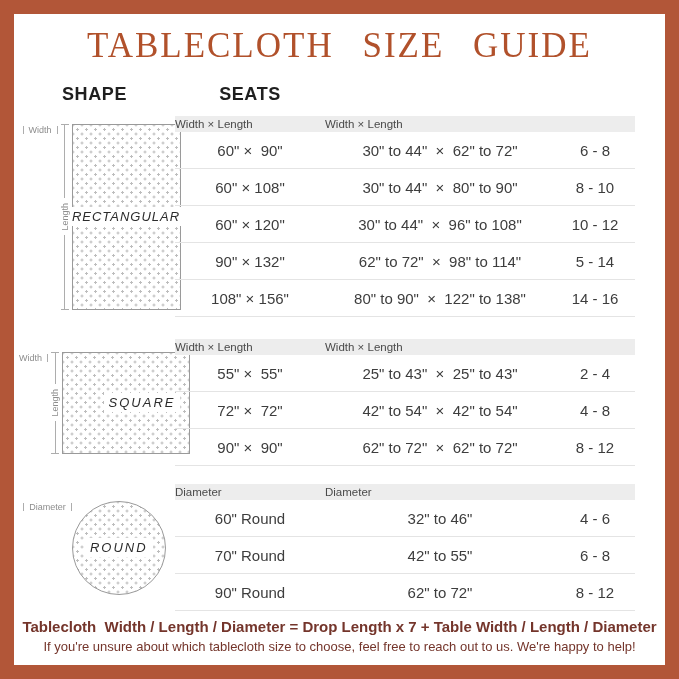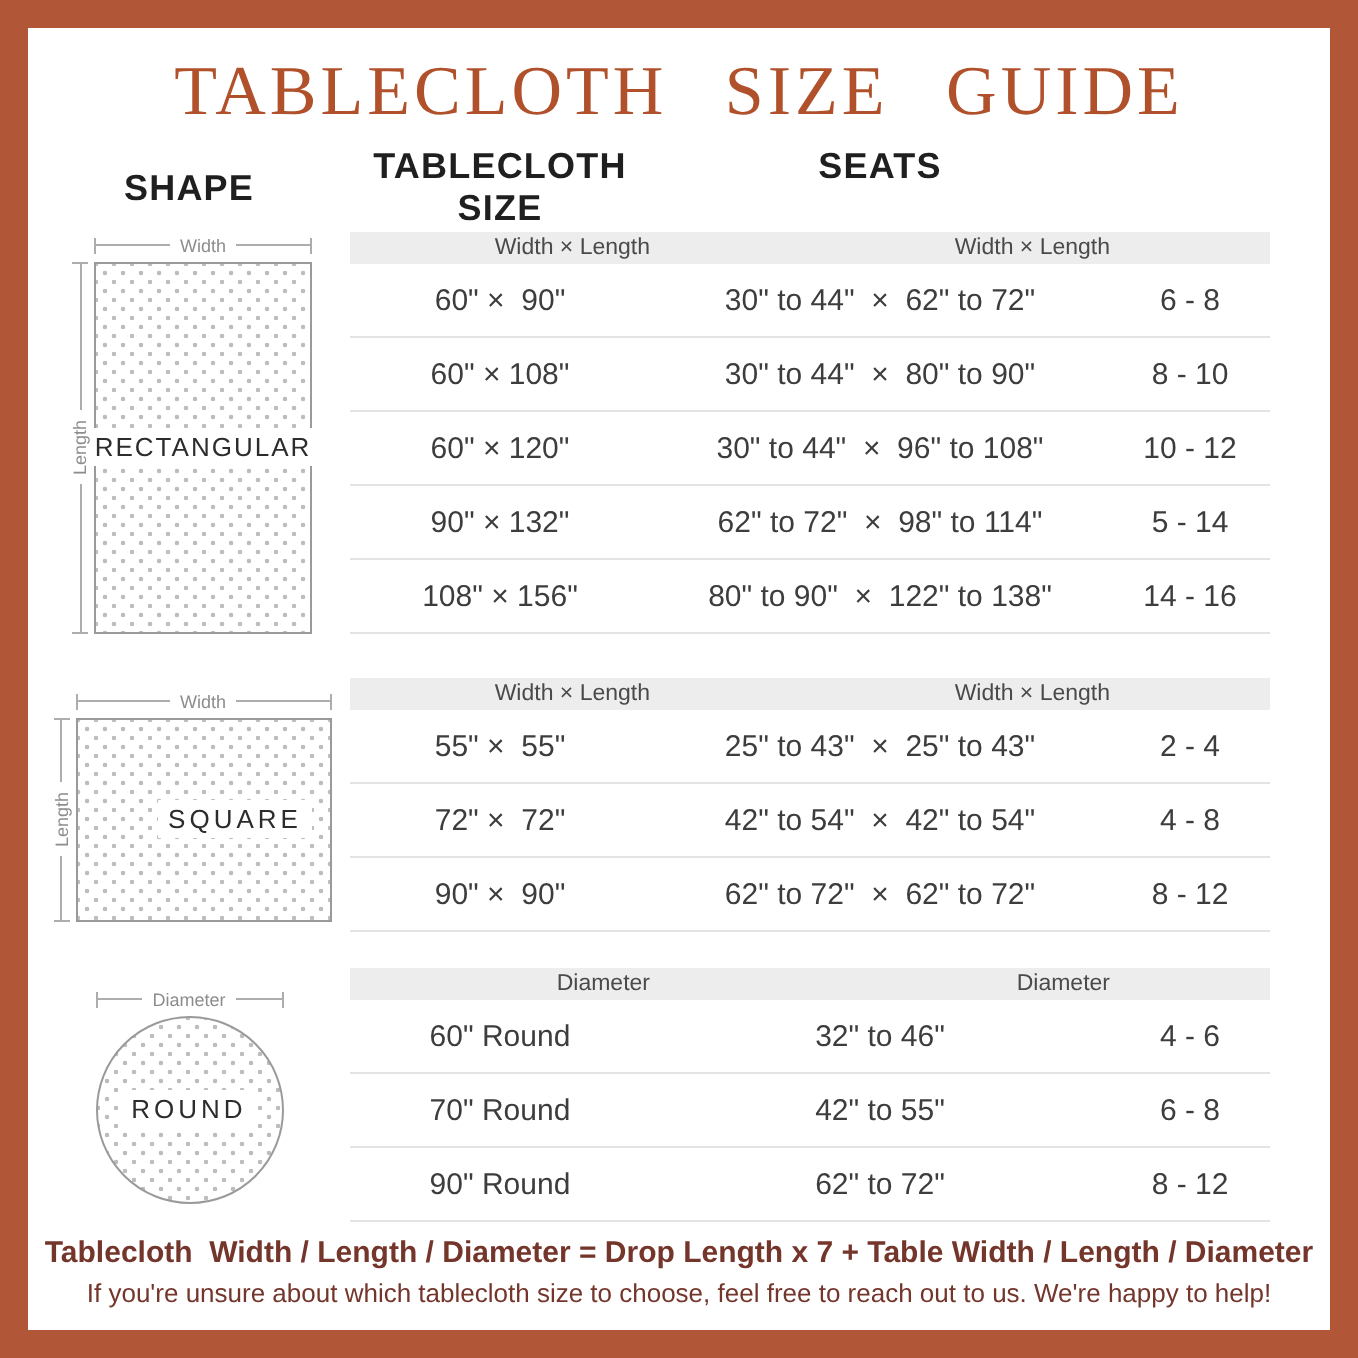--- a/index.html
+++ b/index.html
@@ -30,35 +30,35 @@
   .section{display:flex;}
   .sect-rect{margin-top:12px;}
   .sect-square{margin-top:22px;}
   .sect-round{margin-top:18px;}
   .shape-cell{width:161px;display:flex;align-items:center;justify-content:center;}
   .size-table{width:460px;}
   .thead{
     height:16px;background:var(--header-bar);
     display:grid;grid-template-columns:150px 230px 80px;align-items:center;
   }
-  .thead span{font-size:11.5px;color:#4a4a4a;text-align:right;}
+  .thead span{font-size:11.5px;color:#4a4a4a;text-align:left;}
   .trow{
     height:37px;display:grid;grid-template-columns:150px 230px 80px;align-items:center;
     border-bottom:1px solid var(--separator);
   }
   .trow span{font-size:15px;color:var(--row-text);text-align:center;white-space:pre;}
   
-  .fig{display:flex;flex-direction:column;}
+  .fig{display:flex;flex-direction:row;}
   .fig-row{display:flex;}
   .dots{
     border:1px solid #9a9a9a;background:#fff;
     background-image:radial-gradient(#bdbdbd 1px,transparent 1.3px),
                      radial-gradient(#bdbdbd 1px,transparent 1.3px);
     background-size:9px 9px;background-position:0 0,4.5px 4.5px;
-    display:flex;align-items:center;justify-content:center;
+    display:flex;align-items:center;justify-content:center;font-style:italic;
   }
   .rect-shape{width:109px;height:186px;}
   .square-shape{width:128px;height:102px;padding-left:32px;}
   .round-shape{width:94px;height:94px;border-radius:50%;}
   .shape-name{
     background:#fff;padding:2px 5px;font-size:13px;font-weight:500;
     letter-spacing:1px;color:#2c2c2c;white-space:nowrap;
   }
   .round-shape .shape-name,.square-shape .shape-name{letter-spacing:2px;}
   
@@ -82,21 +82,20 @@
 </head>
 <body>
 
 <div class="page">
 
   <h1 class="title">TABLECLOTH SIZE GUIDE</h1>
 
   <div class="cols-header">
     <div class="shape-col"><span>SHAPE</span></div>
     <div class="table-cols">
-      <span>TABLECLOTH SIZE</span>
       <span>SEATS</span>
     </div>
   </div>
 
   <section class="section sect-rect">
     <div class="shape-cell">
       <div class="fig rect-fig">
         <div class="dim-h">
           <span class="tick"></span>
             <span class="dline"></span>

